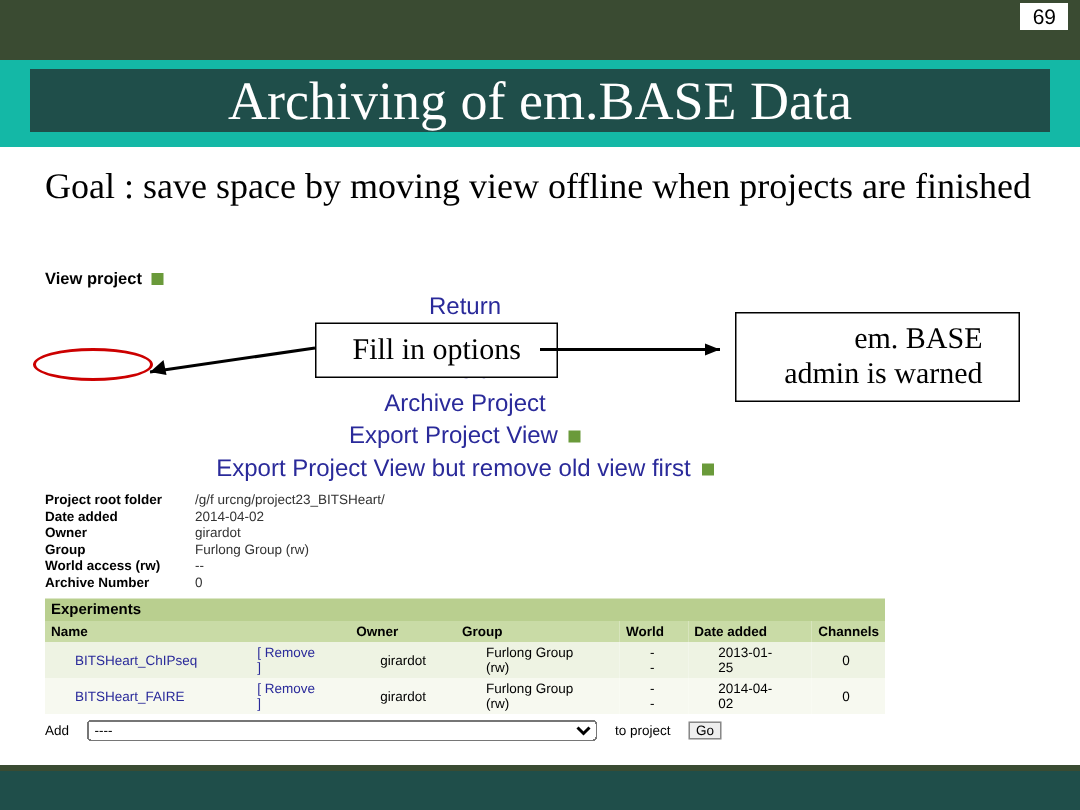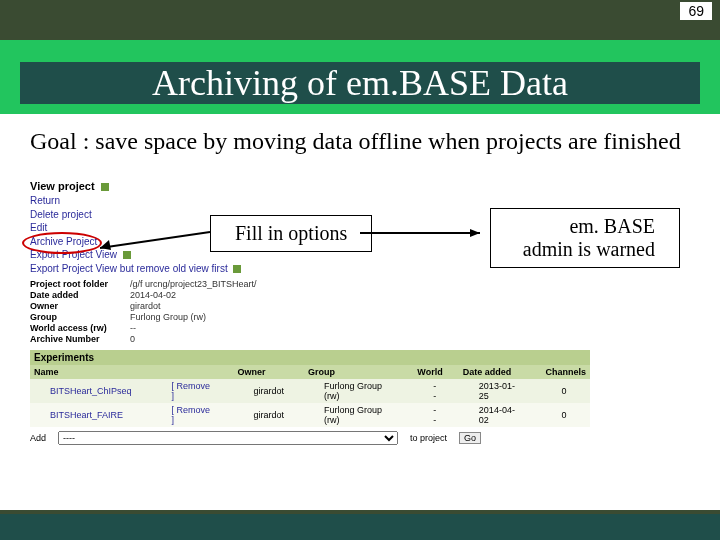--- a/index.html
+++ b/index.html
@@ -20,22 +20,22 @@
     position: absolute;
     right: 8px;
     top: 2px;
     background: #fff;
     color: #000;
     font-family: Arial, sans-serif;
     font-size: 14px;
     padding: 1px 8px;
   }
   .titleband {
-    background: #22c55e;
-    padding: 22px 0 10px 0;
+    background: #14b8a6;
+    padding: 6px 0 10px 0;
     position: relative;
   }
   .titleband .inner {
     background: #1f4e4a;
     margin: 0 20px;
     text-align: center;
   }
   .titleband h1 {
     color: #fff;
     font-size: 36px;
@@ -51,21 +51,21 @@
   .screenshot {
     position: absolute;
     left: 30px;
     top: 180px;
     width: 560px;
     font-family: Arial, Helvetica, sans-serif;
     font-size: 10px;
     color: #000;
   }
   .vp-title { font-size: 11px; font-weight: bold; margin-bottom: 2px; }
-  .linklist { color: #2a2a9a; font-size: 10px; line-height: 1.35; }
+  .linklist { color: #2a2a9a; font-size: 16px; line-height: 1.35; text-align: center; }
   .linklist div { white-space: nowrap; }
   .greenbox {
     display: inline-block;
     width: 8px; height: 8px;
     background: #6a9a3a;
     margin-left: 3px;
     vertical-align: middle;
   }
 
   .fields { margin-top: 4px; }
@@ -157,21 +157,21 @@
 <div class="topbar">
   <span class="pagenum">69</span>
 </div>
 
 <div class="titleband">
   <div class="inner">
     <h1>Archiving of em.BASE Data</h1>
   </div>
 </div>
 
-<p class="goal">Goal : save space by moving data offline when projects are finished</p>
+<p class="goal">Goal : save space by moving view offline when projects are finished</p>
 
 <div class="screenshot">
   <div class="vp-title">
     <span>View project</span>
     <span class="greenbox"></span>
   </div>
   <div class="linklist">
     <div>Return</div>
     <div>Delete project</div>
     <div>Edit</div>

